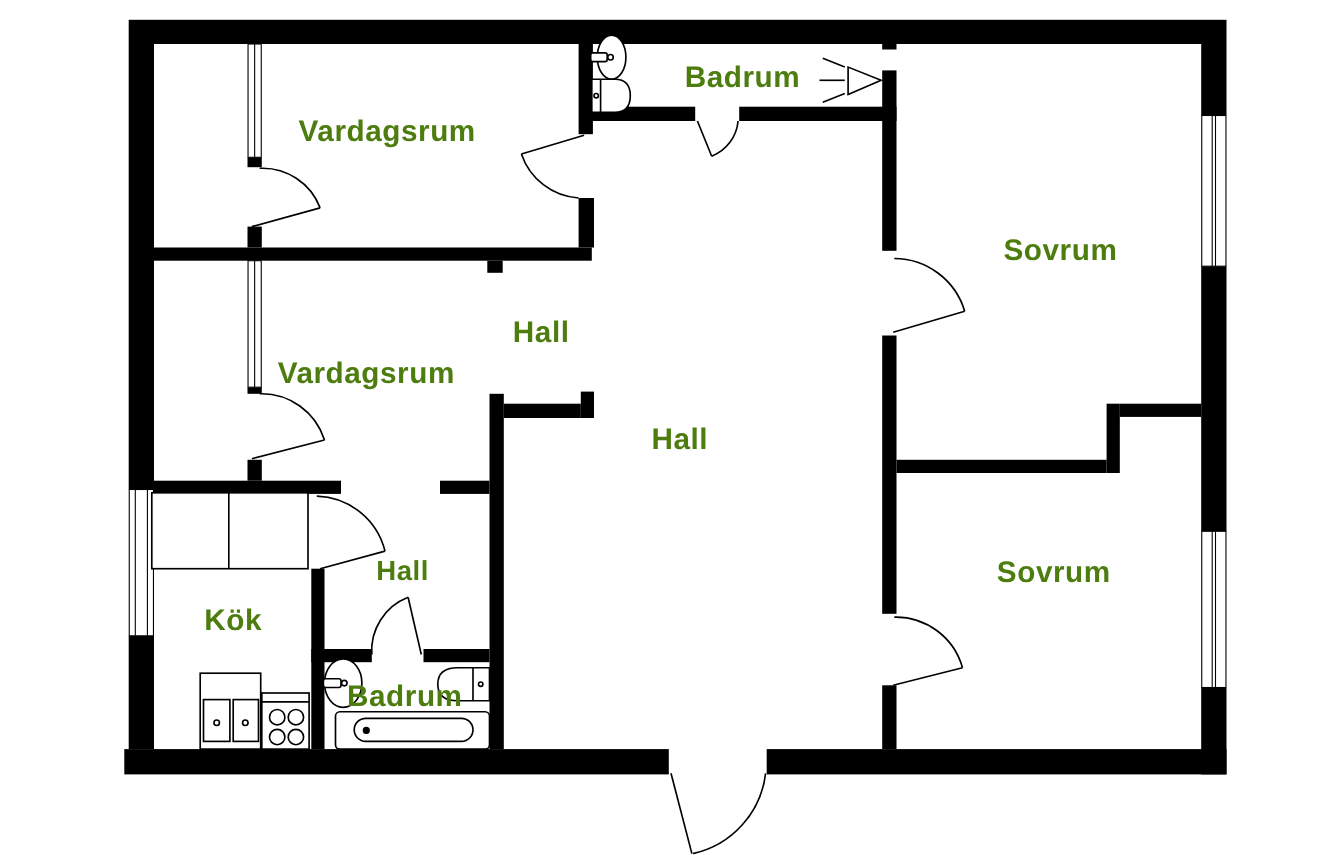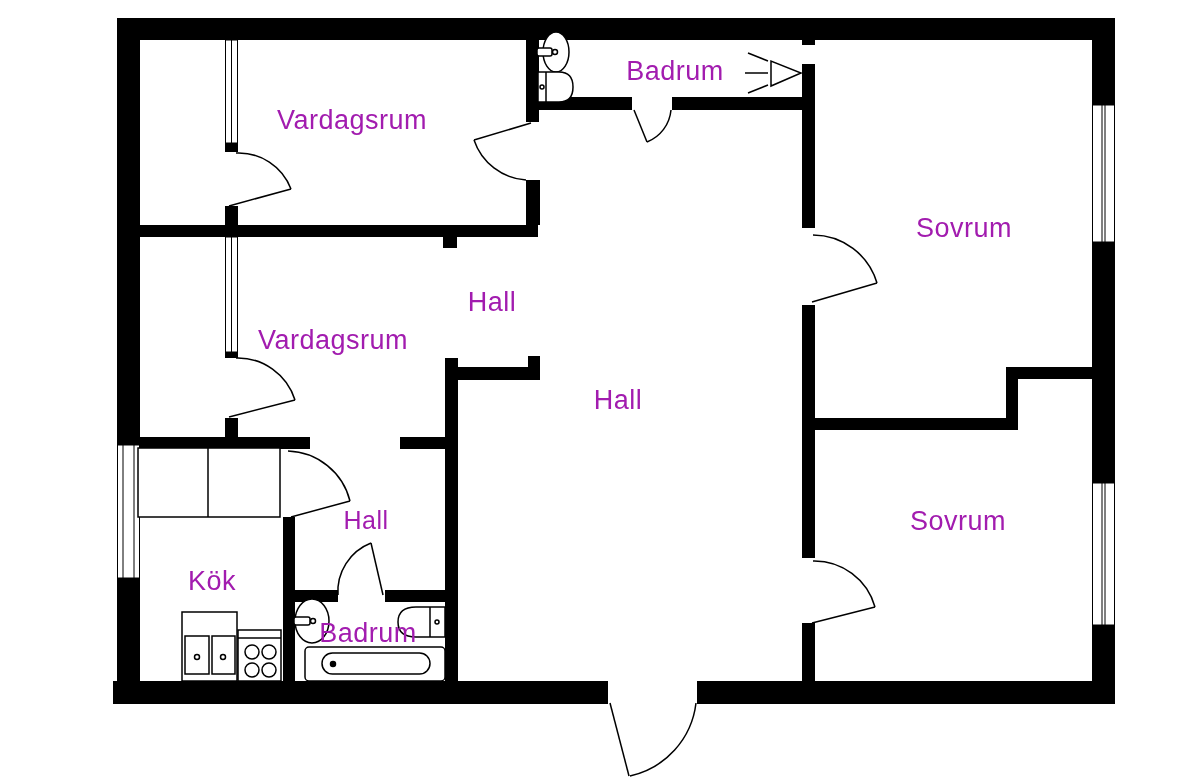--- a/index.html
+++ b/index.html
@@ -8,23 +8,24 @@
     width:1200px;height:777px;
     background:#ffffff;
     overflow:hidden;
     font-family:"Liberation Sans", sans-serif;
   }
   #plan-svg{position:absolute;left:0;top:0;}
   .room-label{
     position:absolute;
     transform:translate(-50%,-50%);
     font-size:27px;
-    color:#a21caf;
+    color:#4d7c0f;
     white-space:nowrap;
     letter-spacing:0.5px;
+    font-weight:bold;
   }
   .room-label.small{font-size:25px;}
 </style>
 </head>
 <body>
 
 <div id="canvas">
 
   <svg id="plan-svg" width="1200" height="777" viewBox="0 0 1200 777">
 
@@ -202,17 +203,17 @@
     </g>
   </svg>
 
   <div class="room-label" style="left:352px;top:120px;">Vardagsrum</div>
   <div class="room-label" style="left:333px;top:340px;">Vardagsrum</div>
   <div class="room-label" style="left:675px;top:71px;">Badrum</div>
   <div class="room-label" style="left:368px;top:633px;">Badrum</div>
   <div class="room-label" style="left:492px;top:302px;">Hall</div>
   <div class="room-label" style="left:618px;top:400px;">Hall</div>
   <div class="room-label small" style="left:366px;top:520px;">Hall</div>
-  <div class="room-label" style="left:212px;top:581px;">Kök</div>
+  <div class="room-label" style="left:212px;top:564px;">Kök</div>
   <div class="room-label" style="left:964px;top:228px;">Sovrum</div>
   <div class="room-label" style="left:958px;top:521px;">Sovrum</div>
 
 </div>
 
 </body></html>

